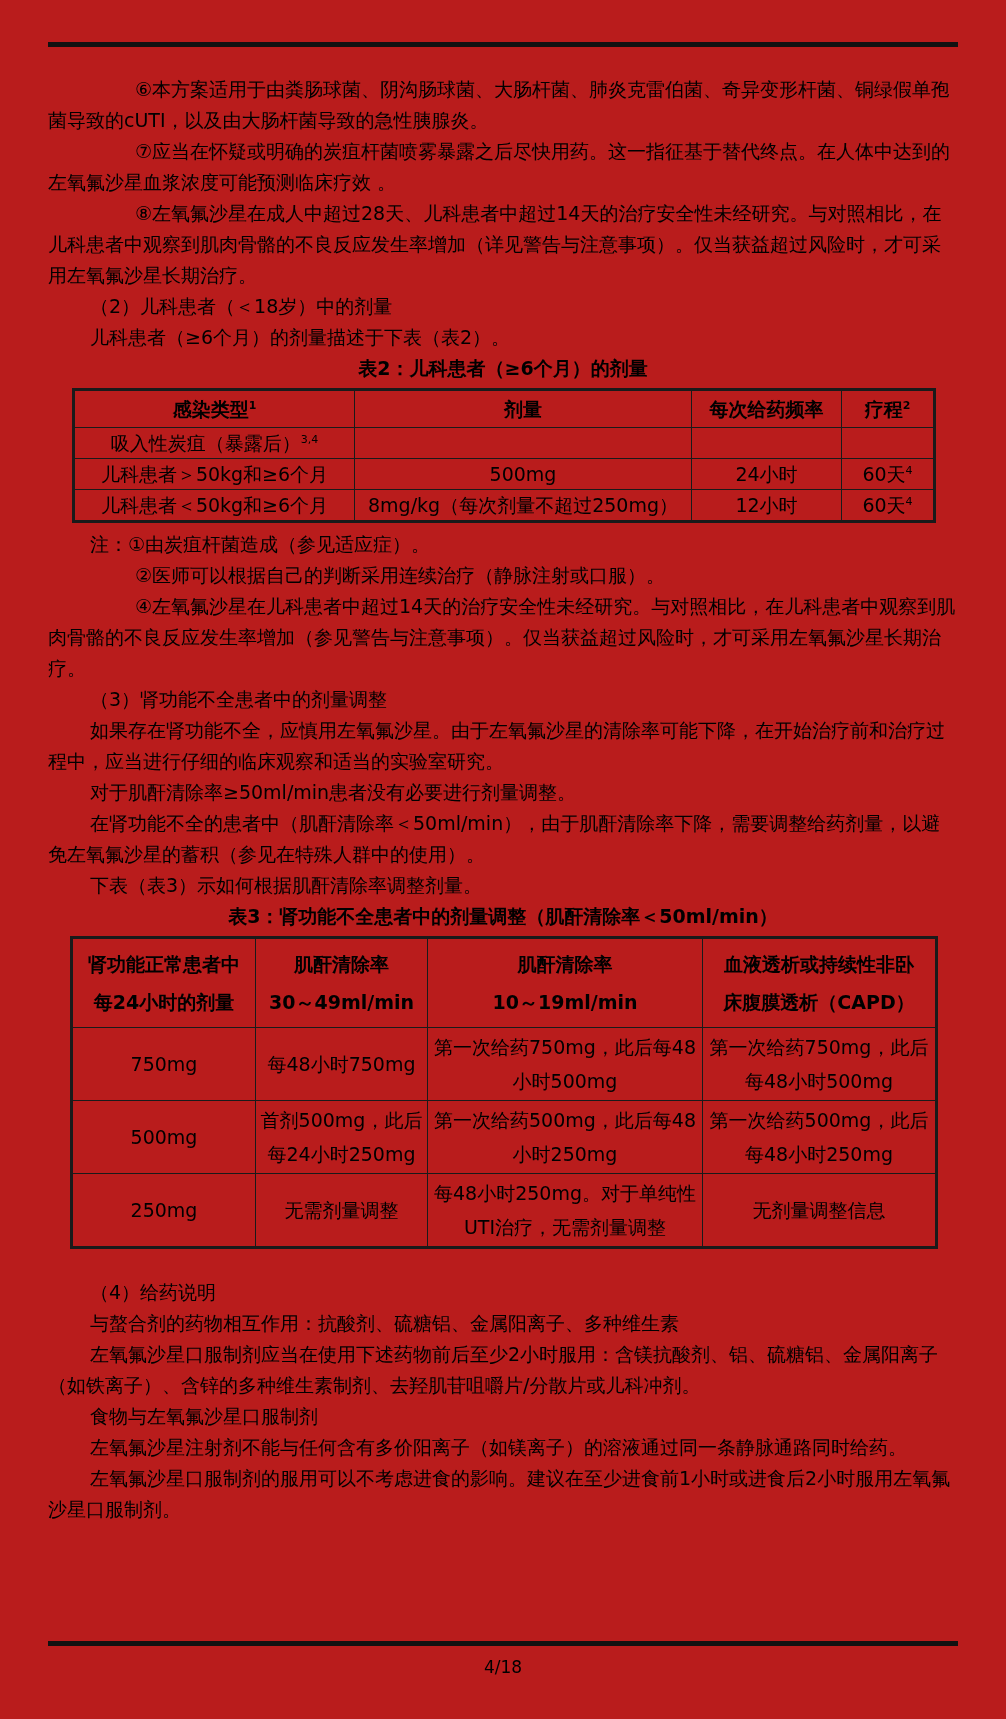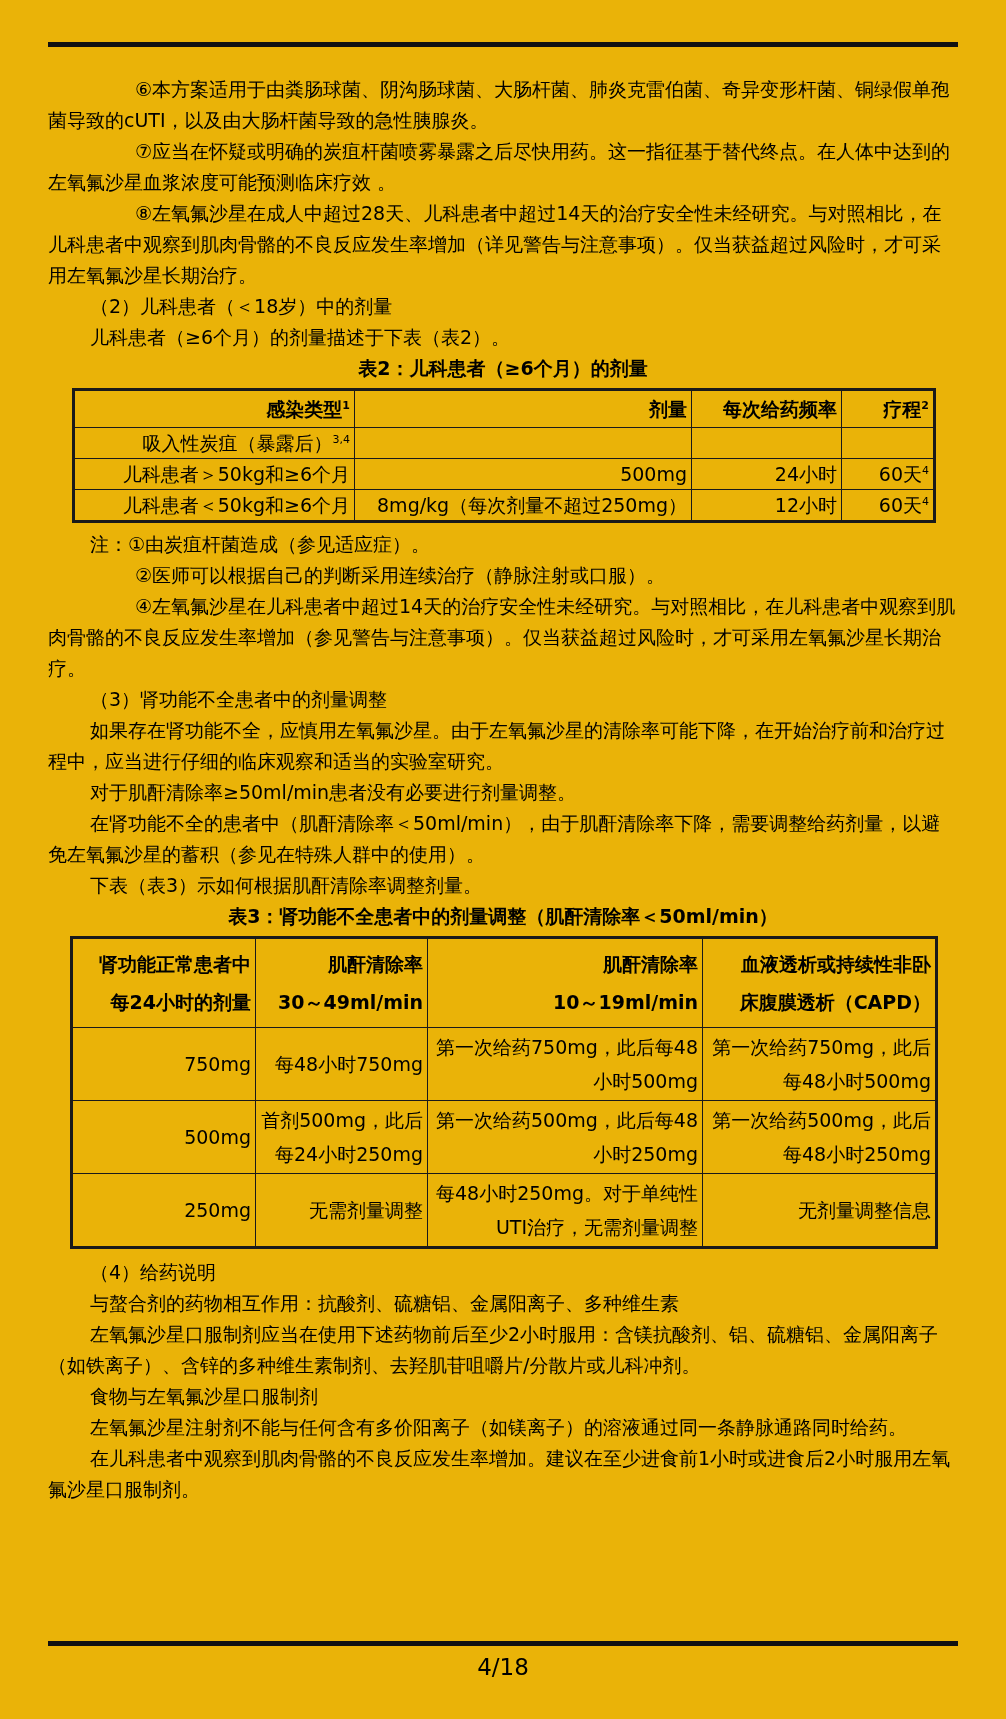--- a/index.html
+++ b/index.html
@@ -1,21 +1,21 @@
 <!DOCTYPE html>
 <html><head>
 <meta charset="utf-8">
 <style>
   html, body { margin: 0; padding: 0; background: #e8e8e8; }
   .page {
     position: relative;
     width: 1006px;
     height: 1719px;
     margin: 0 auto;
-    background: #eab308;
+    background: #b91c1c;
     font-family: "DejaVu Sans", "Liberation Sans", sans-serif;
     color: #000;
     overflow: hidden;
   }
   .inner { margin: 0 48px; }
   .rule {
     height: 5px;
     background: #111;
   }
   .rule-top { margin-top: 42px; }
@@ -33,47 +33,47 @@
   table.tbl {
     border-collapse: collapse;
     table-layout: fixed;
     border: 3px solid #1a1a1a;
     text-align: center;
   }
   table.tbl th, table.tbl td {
     border: 1.5px solid #1a1a1a;
     font-size: 19px;
     padding: 2px 4px;
-    text-align: right;
+    text-align: center;
     overflow: hidden;
   }
   table.tbl th { font-weight: bold; }
   .tbl2 { margin: 4px 0 6px 24px; width: 861px; }
   .tbl2 th { height: 32px; line-height: 27px; }
   .tbl2 td { height: 26px; line-height: 25px; }
-  .tbl3 { margin: 4px 0 8px 22px; width: 865px; border-radius: 20px; }
+  .tbl3 { margin: 4px 0 28px 22px; width: 865px; border-radius: 20px; }
   .tbl3 th { height: 84px; line-height: 38px; }
   .tbl3 td { height: 68px; line-height: 34px; }
   sup { font-size: 11px; line-height: 0; }
   .sec4-heading { margin-top: 7px; }
   .footer-rule {
     position: absolute;
     left: 48px;
     width: 910px;
     top: 1641px;
     height: 5px;
     background: #111;
   }
   .page-number {
     position: absolute;
     left: 0;
     width: 100%;
     top: 1655px;
     text-align: center;
-    font-size: 23px;
+    font-size: 17px;
     line-height: 24px;
   }
 </style>
 </head>
 <body>
 
 <div class="page">
   <div class="inner">
     <div class="rule rule-top"></div>
     <div class="content">
@@ -179,20 +179,20 @@
           <td>无剂量调整信息</td>
         </tr>
       </tbody>
         </table>
 
       <p class="indent bold sec4-heading">（4）给药说明</p>
       <p class="indent bold">与螯合剂的药物相互作用：抗酸剂、硫糖铝、金属阳离子、多种维生素</p>
       <p class="indent">左氧氟沙星口服制剂应当在使用下述药物前后至少2小时服用：含镁抗酸剂、铝、硫糖铝、金属阳离子（如铁离子）、含锌的多种维生素制剂、去羟肌苷咀嚼片/分散片或儿科冲剂。</p>
       <p class="indent bold">食物与左氧氟沙星口服制剂</p>
       <p class="indent">左氧氟沙星注射剂不能与任何含有多价阳离子（如镁离子）的溶液通过同一条静脉通路同时给药。</p>
-      <p class="indent">在儿科患者中观察到肌肉骨骼的不良反应发生率增加。建议在至少进食前1小时或进食后2小时服用左氧氟沙星口服制剂。</p>
+      <p class="indent">左氧氟沙星口服制剂的服用可以不考虑进食的影响。建议在至少进食前1小时或进食后2小时服用左氧氟沙星口服制剂。</p>
 
     </div>
   </div>
 
   <div class="footer-rule"></div>
   <div class="page-number">4/18</div>
 </div>
 
 </body></html>

